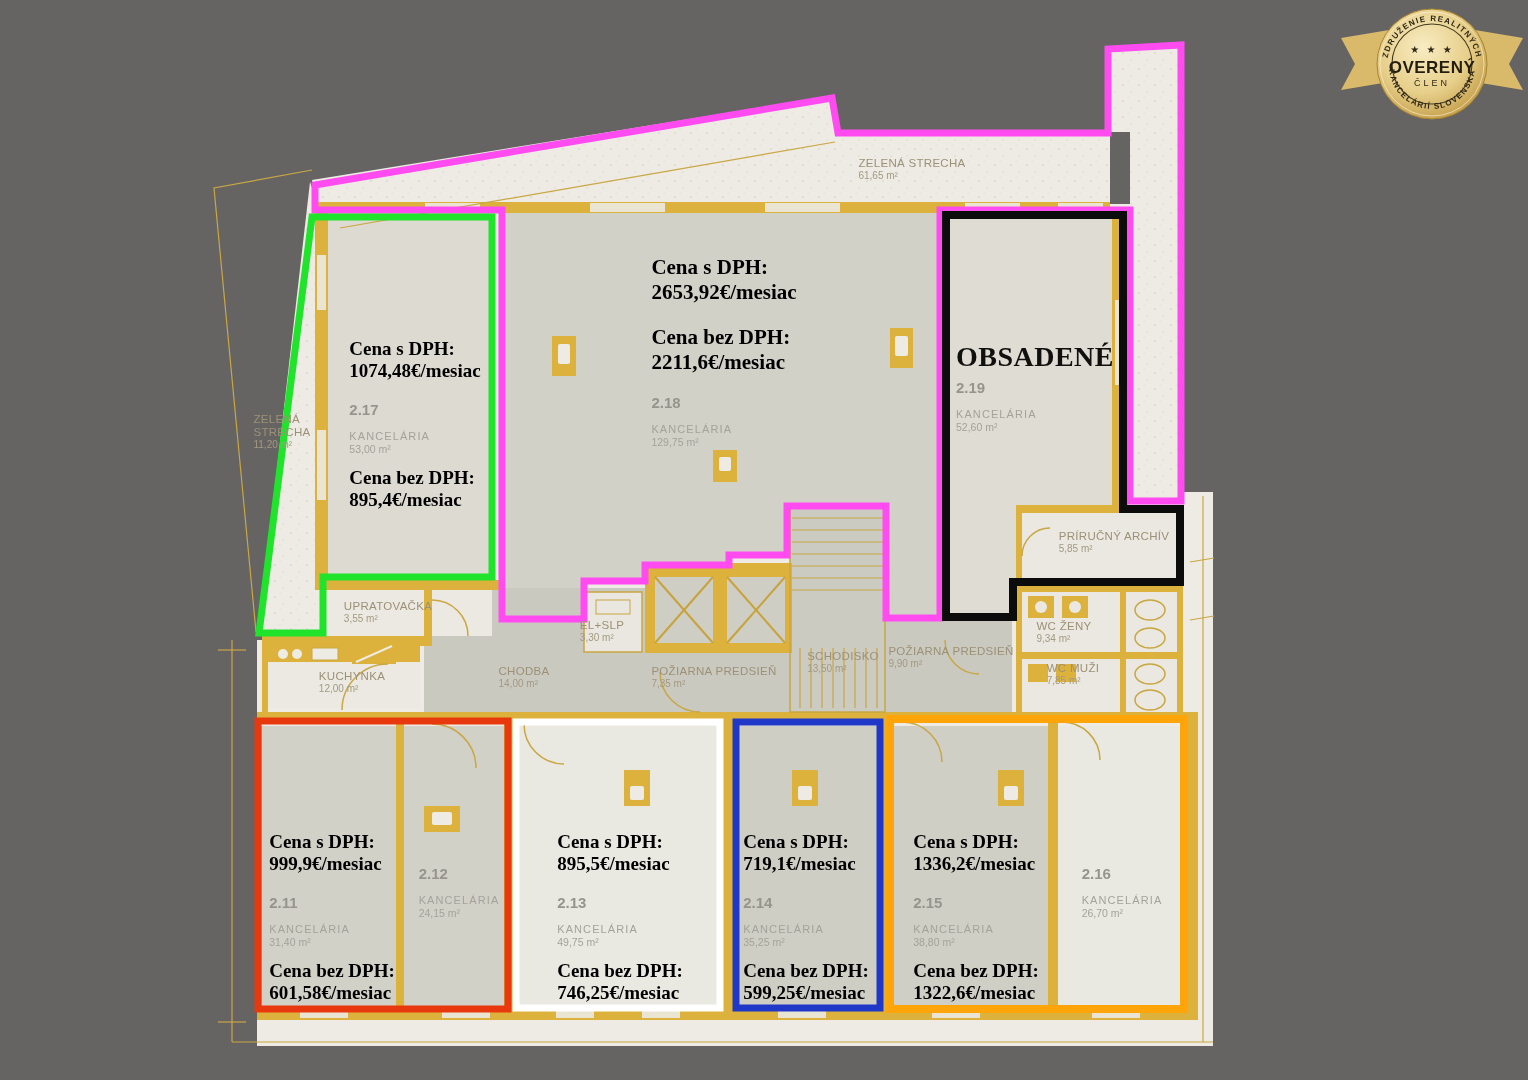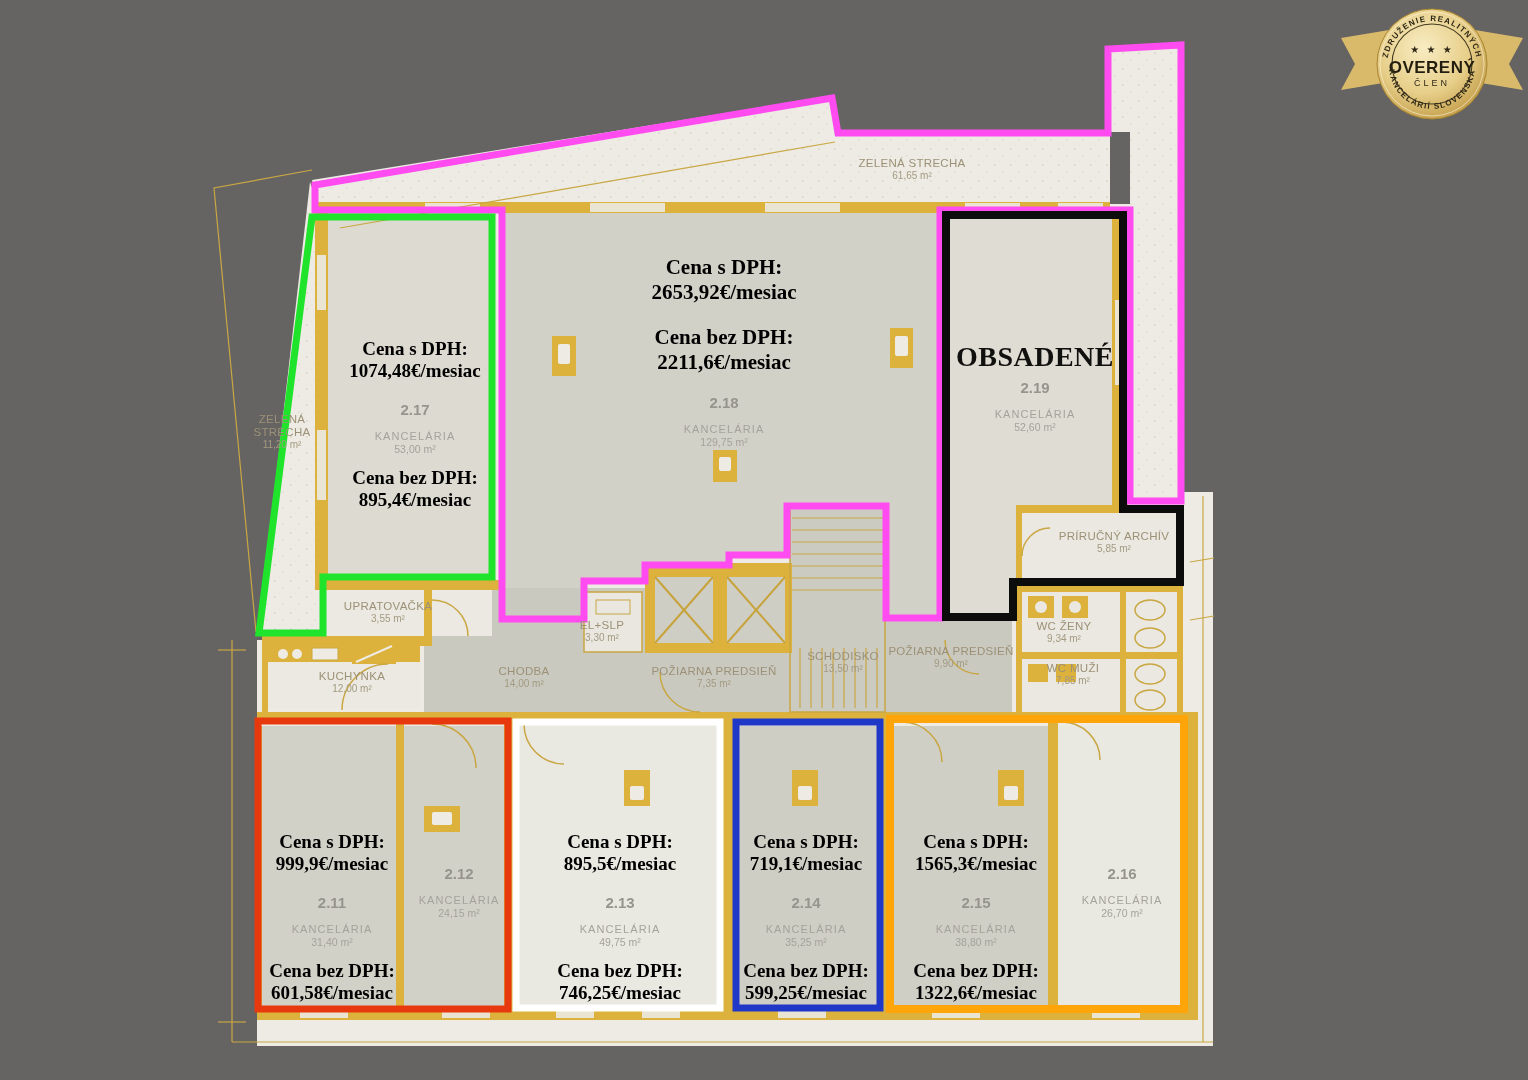--- a/index.html
+++ b/index.html
@@ -1,19 +1,19 @@
 <!DOCTYPE html>
 <html><head>
 <meta charset="utf-8">
 <style>
   html,body{margin:0;padding:0;background:#656463;}
   .stage{position:relative;width:1528px;height:1080px;overflow:hidden;
          font-family:"Liberation Sans",sans-serif;background:#656463;}
   .stage svg.plan{position:absolute;left:0;top:0;}
-  .lbl{position:absolute;transform:translateX(-50%);text-align:center;white-space:nowrap;}
+  .lbl{position:absolute;transform:translateX(-50%);text-align:left;white-space:nowrap;}
   .price{font:700 19px/22px "Liberation Serif",serif;color:#000000;}
   .big .price{font:700 21px/25px "Liberation Serif",serif;}
   .gap20{margin-top:20px;}
   .mt{margin-top:12px;}
   .rnum{font:700 15px/16px "Liberation Sans",sans-serif;color:#96958d;margin-top:20px;}
   .rnum2{font:700 15px/16px "Liberation Sans",sans-serif;color:#96958d;}
   .rtype{font:400 11px/13px "Liberation Sans",sans-serif;color:#a4a39b;letter-spacing:1.1px;margin-top:12px;}
   .rarea{font:400 10.5px/12px "Liberation Sans",sans-serif;color:#a4a39b;}
   .obsadene{font:700 28px/31px "Liberation Serif",serif;color:#10100e;letter-spacing:.5px;}
   .pname{font:400 11.5px/13px "Liberation Sans",sans-serif;color:#9c9176;letter-spacing:.3px;}
@@ -317,21 +317,21 @@
   <div class="price">719,1€/mesiac</div>
   <div class="rnum">2.14</div>
   <div class="rtype">KANCELÁRIA</div>
   <div class="rarea">35,25 m²</div>
   <div class="price mt">Cena bez DPH:</div>
   <div class="price">599,25€/mesiac</div>
 </div>
 
 <div class="lbl" style="left:976px;top:831px">
   <div class="price">Cena s DPH:</div>
-  <div class="price">1565,3€/mesiac</div>
+  <div class="price">1336,2€/mesiac</div>
   <div class="rnum">2.15</div>
   <div class="rtype">KANCELÁRIA</div>
   <div class="rarea">38,80 m²</div>
   <div class="price mt">Cena bez DPH:</div>
   <div class="price">1322,6€/mesiac</div>
 </div>
 
 <div class="lbl" style="left:1122px;top:866px">
   <div class="rnum2">2.16</div>
   <div class="rtype">KANCELÁRIA</div>

